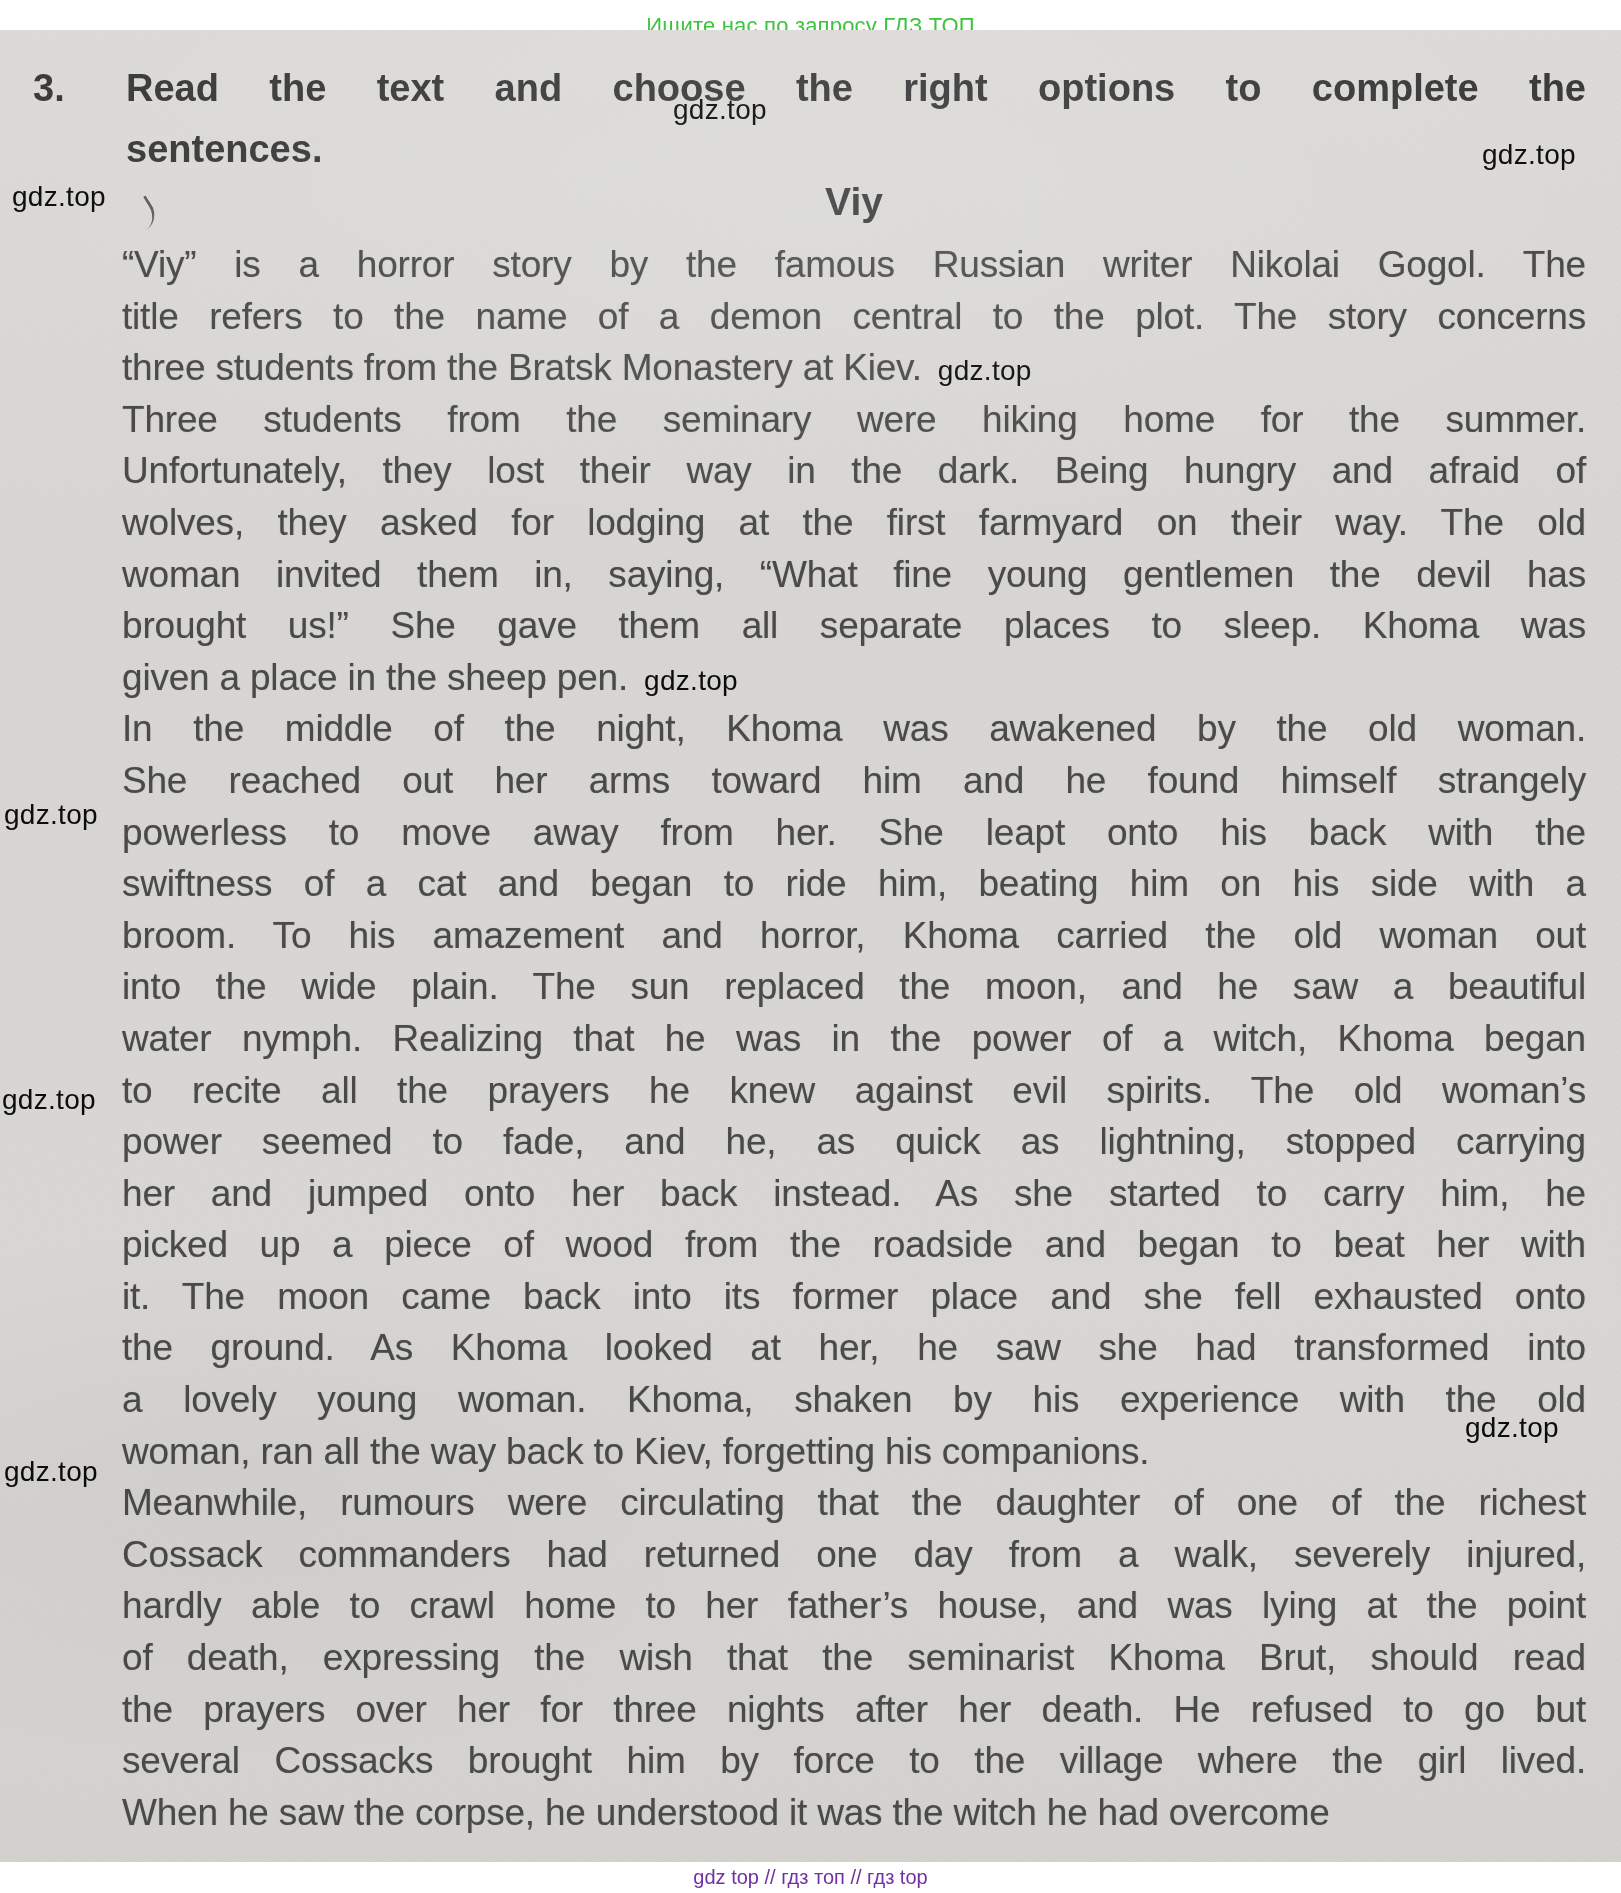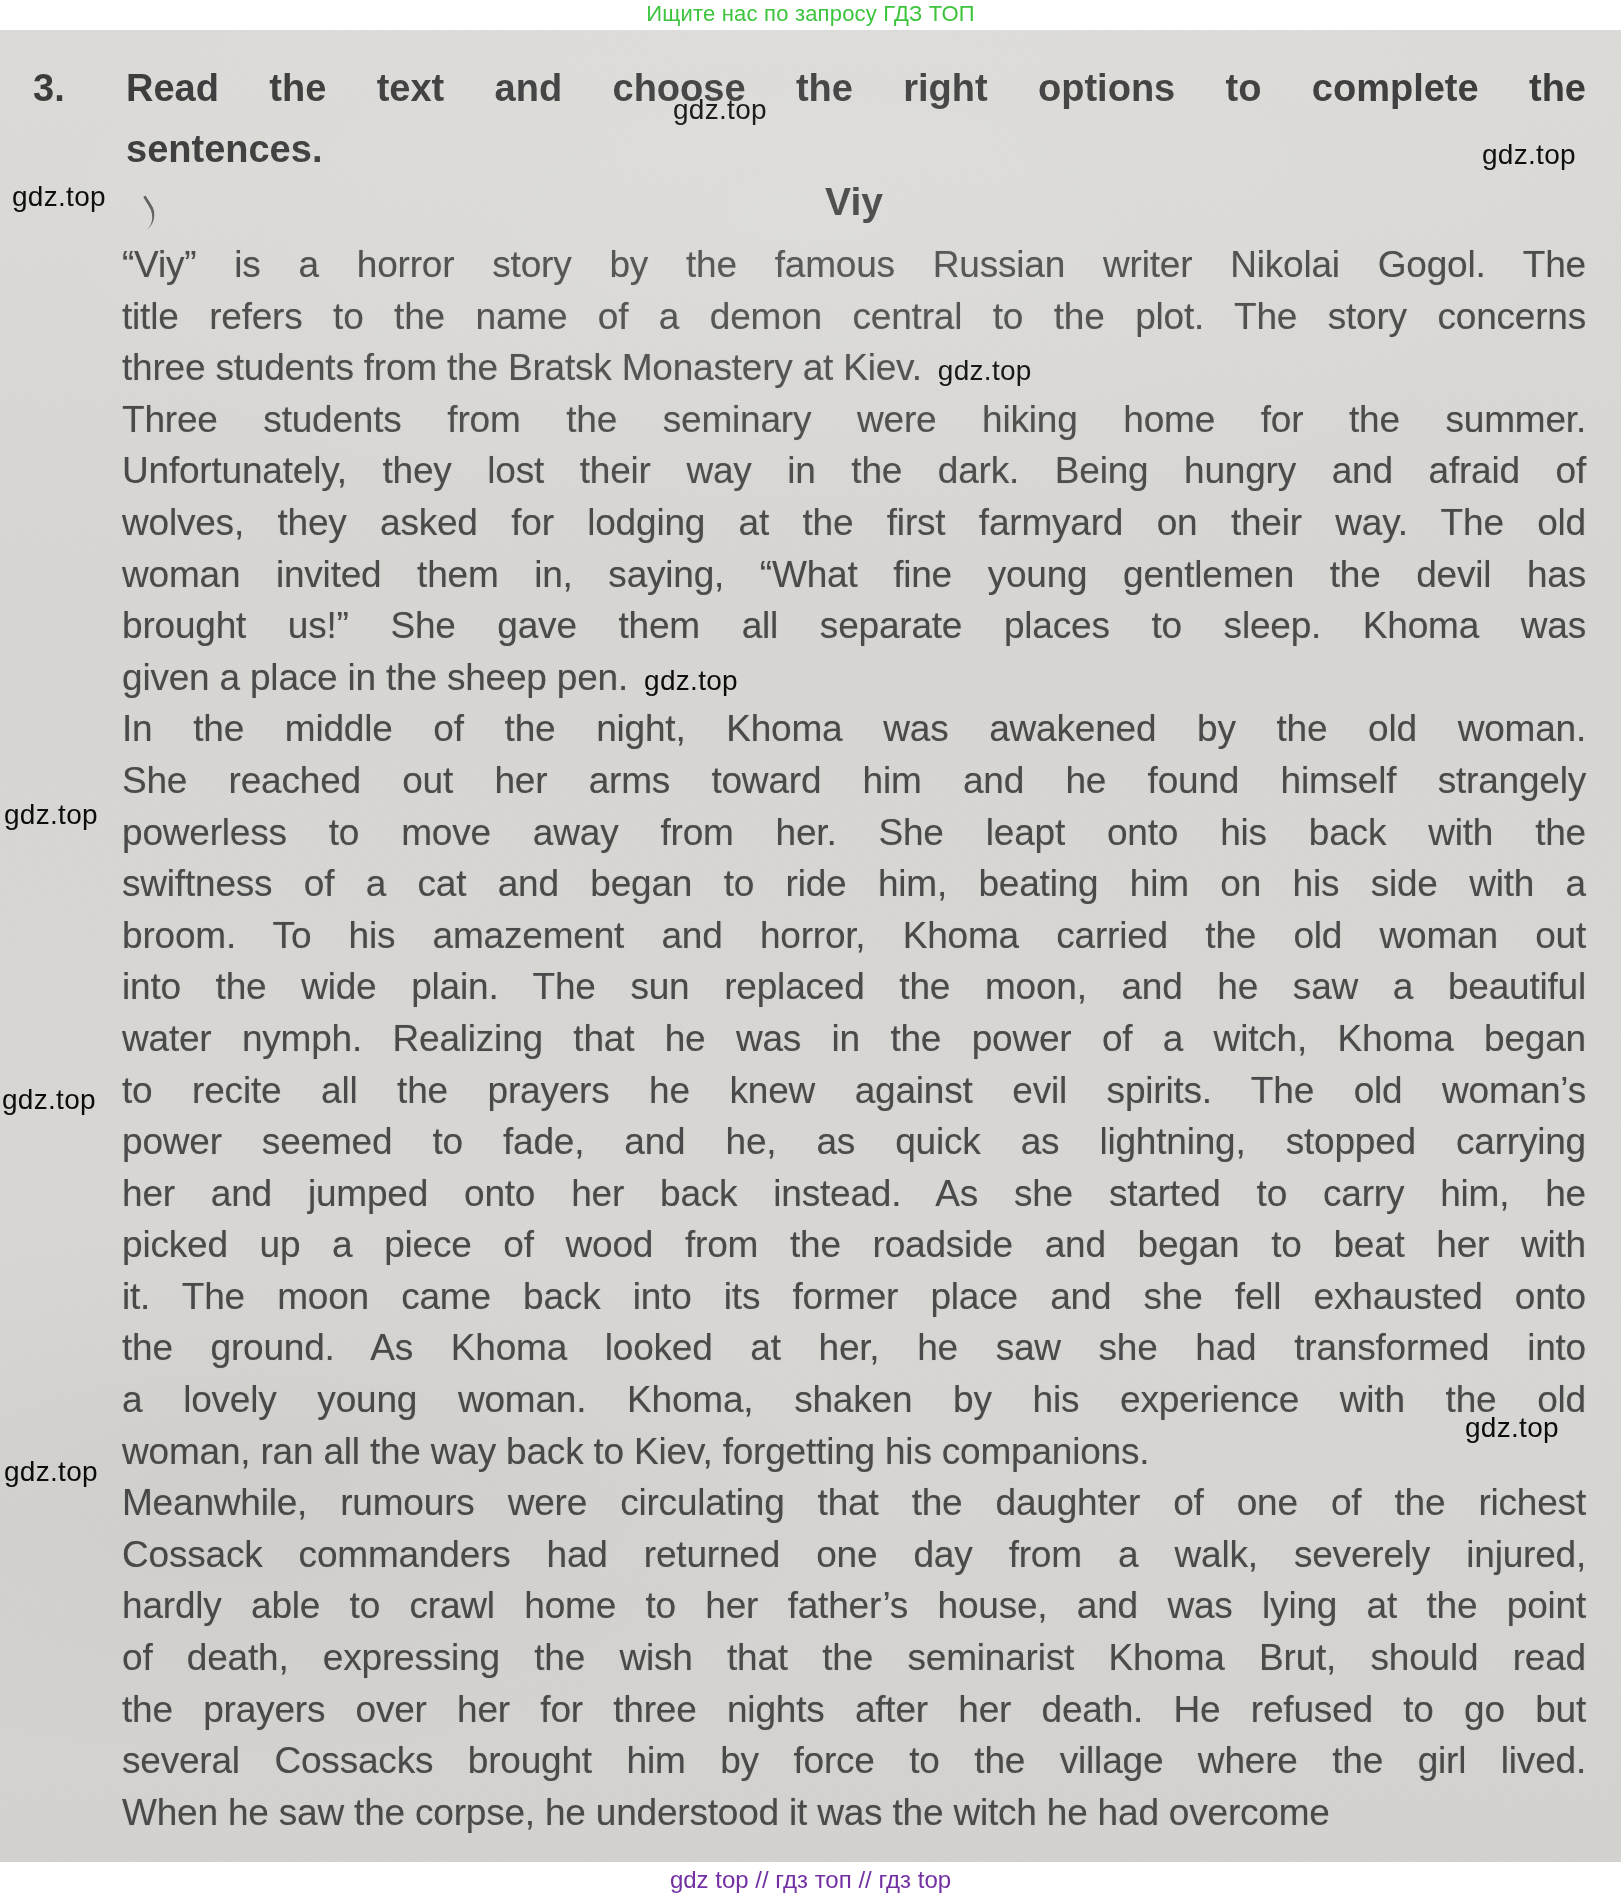--- a/index.html
+++ b/index.html
@@ -1,24 +1,24 @@
 <!DOCTYPE html>
 <html><head>
 <meta charset="utf-8">
 <style>
   html,body{margin:0;padding:0;background:#ffffff;}
   body{width:1621px;height:1893px;position:relative;overflow:hidden;
        font-family:"Liberation Sans", sans-serif;}
 
   
   .band{position:absolute;left:0;width:1621px;background:#ffffff;text-align:center;}
-  .band-top{top:0;height:30px;}
+  .band-top{top:12px;height:30px;}
   .band-top span{display:inline-block;margin-top:1px;font-size:22px;letter-spacing:.2px;}
   .band-bottom{top:1862px;height:31px;}
-  .band-bottom span{display:inline-block;margin-top:4px;font-size:24px;font-weight:500;text-align:right;}
+  .band-bottom span{display:inline-block;margin-top:4px;font-size:20px;font-weight:500;text-align:right;}
 
   
   .page{position:absolute;left:0;top:30px;width:1621px;height:1832px;
         background:linear-gradient(180deg,#dcdbd8 0%,#d7d6d3 30%,#d8d7d4 70%,#d3d2cf 100%);
         overflow:hidden;}
   .page::before{content:"";position:absolute;inset:0;pointer-events:none;opacity:.5;
         background:repeating-linear-gradient(47deg,rgba(0,0,0,.015) 0 2px,rgba(255,255,255,.02) 2px 4px);}
   .page::after{content:"";position:absolute;inset:0;pointer-events:none;
         background:radial-gradient(1200px 500px at 50% 10%,rgba(255,255,255,.10),transparent 70%),
                    radial-gradient(900px 400px at 15% 80%,rgba(0,0,0,.03),transparent 70%);}

